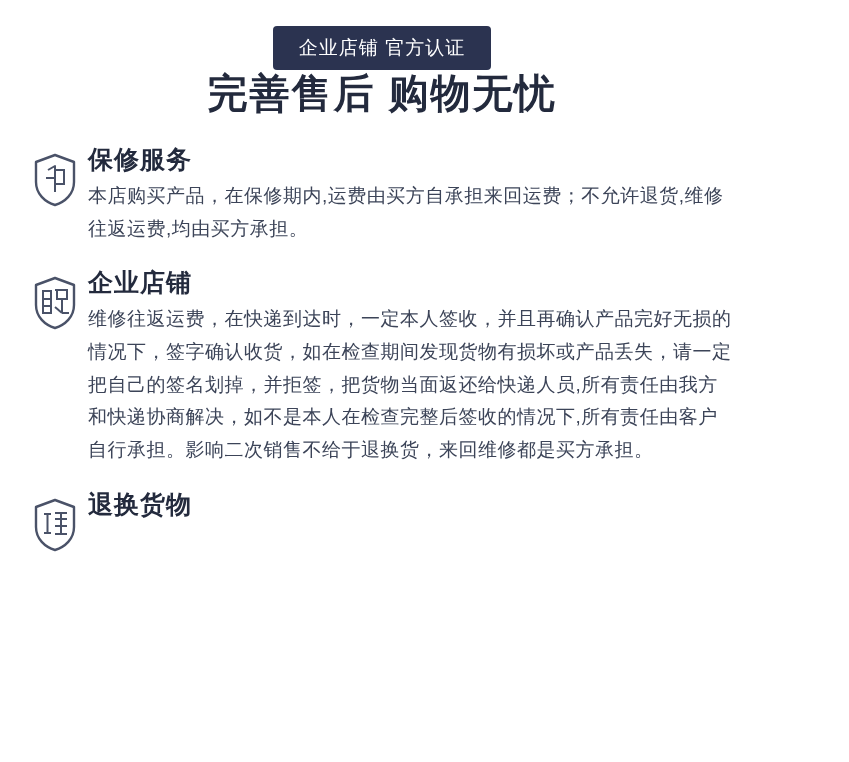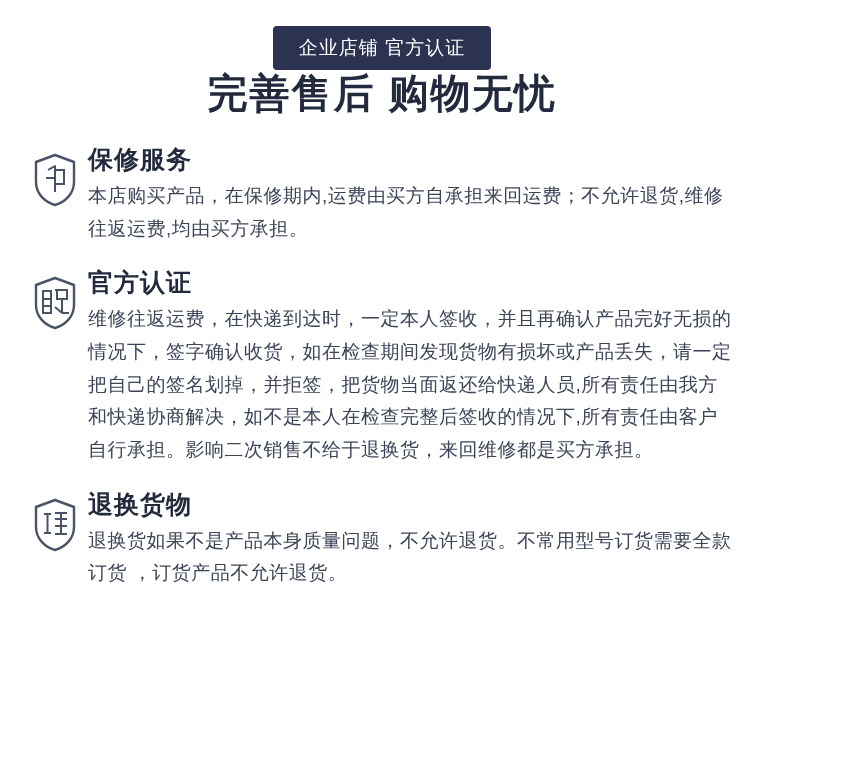--- a/index.html
+++ b/index.html
@@ -126,34 +126,33 @@
         <svg width="48" height="56" viewBox="0 0 48 56" fill="none">
           <path d="M24 3 L43 10 L43 30 C43 42 34 50 24 53 C14 50 5 42 5 30 L5 10 Z" stroke="#4a5268" stroke-width="2.4" fill="none" stroke-linejoin="round"></path>
           <path d="M12 16 H20 V38 H12 Z" stroke="#4a5268" stroke-width="2" fill="none"></path>
           <path d="M12 24 H20 M12 31 H20" stroke="#4a5268" stroke-width="2"></path>
           <path d="M24 15 H37 M26 15 V24 H36 V15" stroke="#4a5268" stroke-width="2" fill="none"></path>
           <path d="M31 24 V38 M31 38 H38" stroke="#4a5268" stroke-width="2" fill="none"></path>
           <path d="M24 32 L31 38" stroke="#4a5268" stroke-width="2"></path>
         </svg>
       </div>
       <div class="sec-body">
-        <h3 class="sec-title">官方认证</h3>
+        <h3 class="sec-title">企业店铺</h3>
         <p class="sec-text">维修往返运费，在快递到达时，一定本人签收，并且再确认产品完好无损的情况下，签字确认收货，如在检查期间发现货物有损坏或产品丢失，请一定把自己的签名划掉，并拒签，把货物当面返还给快递人员,所有责任由我方和快递协商解决，如不是本人在检查完整后签收的情况下,所有责任由客户自行承担。影响二次销售不给于退换货，来回维修都是买方承担。</p>
       </div>
     </div>
 
     <div class="section sec-gap-3">
       <div class="icon-box">
         <svg width="48" height="56" viewBox="0 0 48 56" fill="none">
           <path d="M24 3 L43 10 L43 30 C43 42 34 50 24 53 C14 50 5 42 5 30 L5 10 Z" stroke="#4a5268" stroke-width="2.4" fill="none" stroke-linejoin="round"></path>
           <path d="M13 17 H20 M16.5 17 V36" stroke="#4a5268" stroke-width="2"></path>
           <path d="M13 36 H20" stroke="#4a5268" stroke-width="2"></path>
           <path d="M24 16 H36 M24 22 H36 M24 29 H36 M24 37 H36 M30 16 V37" stroke="#4a5268" stroke-width="2" fill="none"></path>
         </svg>
       </div>
       <div class="sec-body">
         <h3 class="sec-title">退换货物</h3>
-        <p class="sec-text">退换货如果不是产品本身质量问题，不允许退货。不常用型号订货需要全款订货 ，订货产品不允许退货。</p>
       </div>
     </div>
 
   </div>
 </div>
 
 </body></html>

